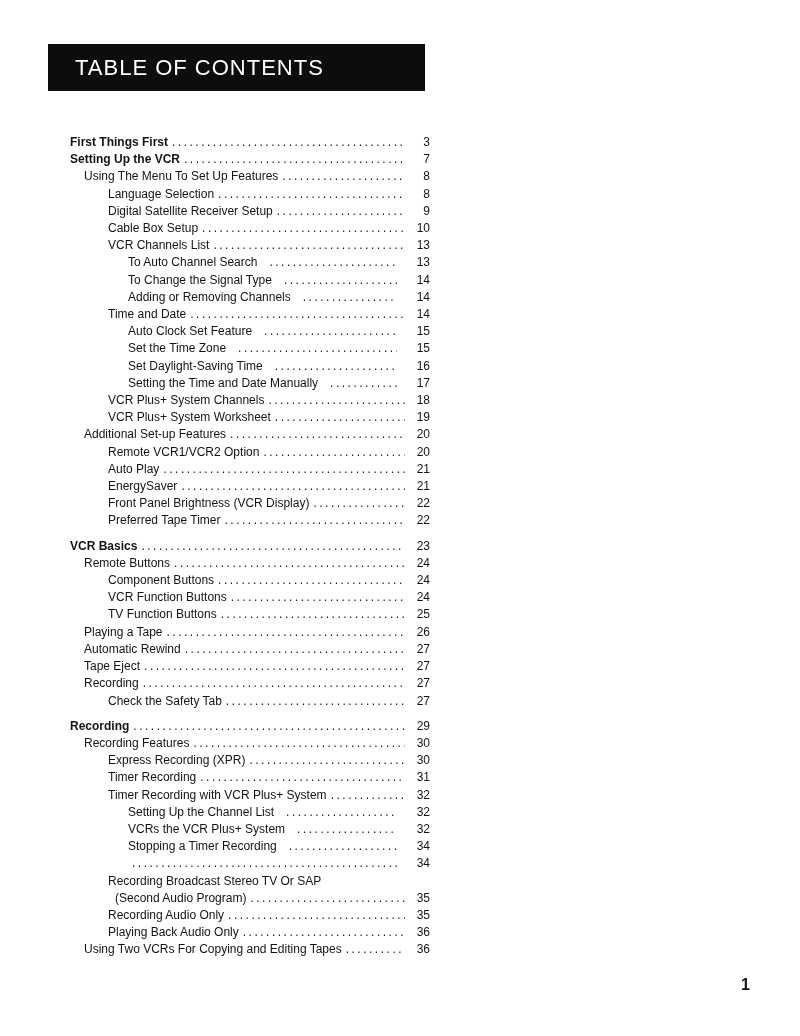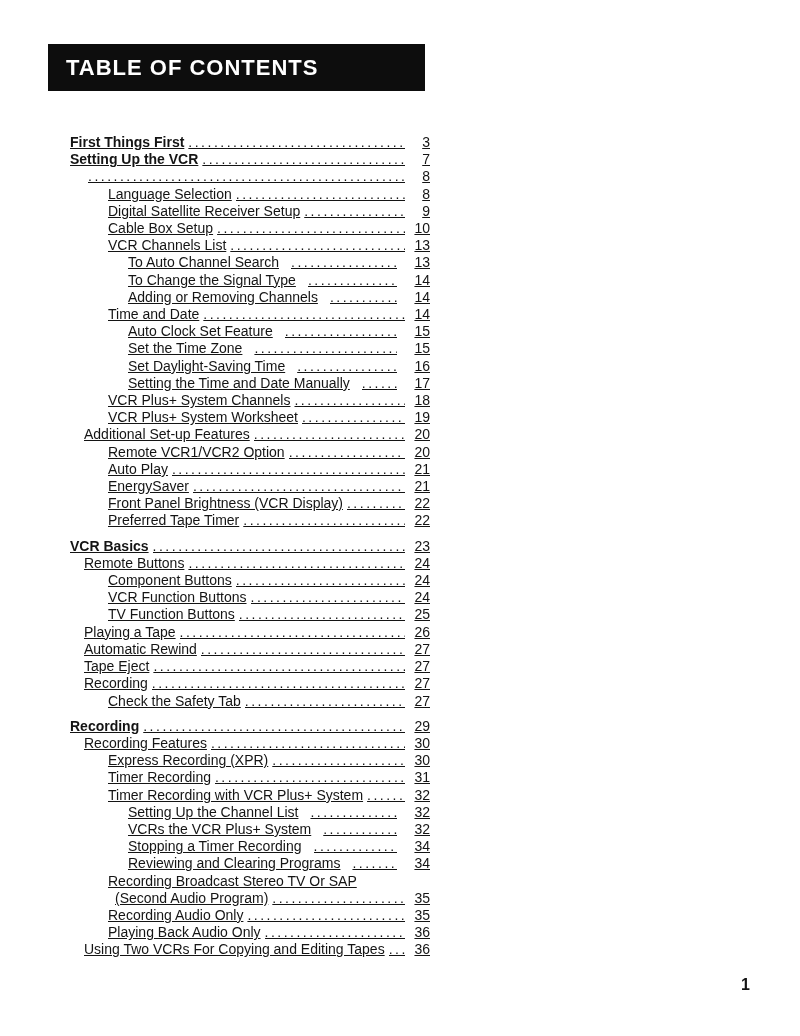--- a/index.html
+++ b/index.html
@@ -18,33 +18,32 @@
     left: 48px;
     top: 44px;
     width: 377px;
     height: 47px;
     background: #0d0d0d;
     display: flex;
     align-items: center;
   }
   .title-banner .title-text {
     color: #ffffff;
-    font-weight: bold;
+    font-weight: normal;
     font-size: 22px;
     letter-spacing: 1px;
-    padding-left: 18px;
+    padding-left: 27px;
     white-space: nowrap;
   }
   .toc {
     position: absolute;
     left: 70px;
     top: 134px;
     width: 360px;
-    font-size: 14px;
-    text-decoration: underline;
+    font-size: 12px;
   }
   .entry {
     display: flex;
     align-items: baseline;
     line-height: 17.2px;
     white-space: nowrap;
   }
   .entry.gap { margin-top: 8px; }
   .entry .label { white-space: nowrap; }
   .entry.bold .label { font-weight: bold; }
@@ -88,20 +87,21 @@
         <span class="label">First Things First</span>
         <span class="dots">......................................................................................................................................................</span>
         <span class="page">3</span>
       </div>
       <div class="entry lvl0 bold">
         <span class="label">Setting Up the VCR</span>
         <span class="dots">......................................................................................................................................................</span>
         <span class="page">7</span>
       </div>
       <div class="entry lvl1">
+        <span class="label">Using The Menu To Set Up Features</span>
         <span class="dots">......................................................................................................................................................</span>
         <span class="page">8</span>
       </div>
       <div class="entry lvl2">
         <span class="label">Language Selection</span>
         <span class="dots">......................................................................................................................................................</span>
         <span class="page">8</span>
       </div>
       <div class="entry lvl2">
         <span class="label">Digital Satellite Receiver Setup</span>
@@ -282,21 +282,20 @@
         <span class="label">VCRs the VCR Plus+ System</span>
         <span class="dots">......................................................................................................................................................</span>
         <span class="page">32</span>
       </div>
       <div class="entry lvl3">
         <span class="label">Stopping a Timer Recording</span>
         <span class="dots">......................................................................................................................................................</span>
         <span class="page">34</span>
       </div>
       <div class="entry lvl3">
-        <span class="label">Reviewing and Clearing Programs</span>
         <span class="dots">......................................................................................................................................................</span>
         <span class="page">34</span>
       </div>
       <div class="entry lvl2">
         <span class="label">Recording Broadcast Stereo TV Or SAP</span>
       </div>
       <div class="entry lvl2 cont">
         <span class="label">(Second Audio Program)</span>
         <span class="dots">......................................................................................................................................................</span>
         <span class="page">35</span>

